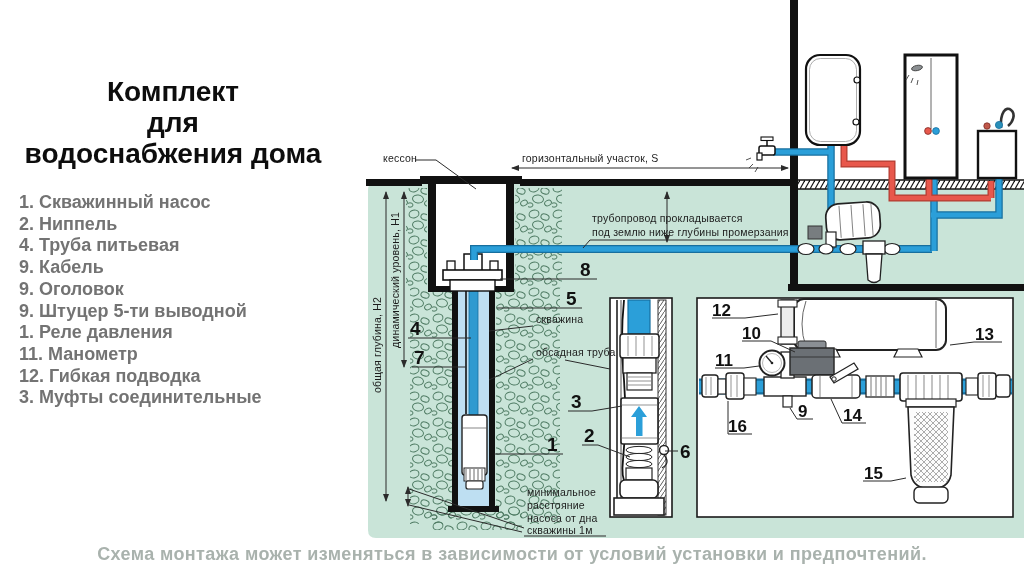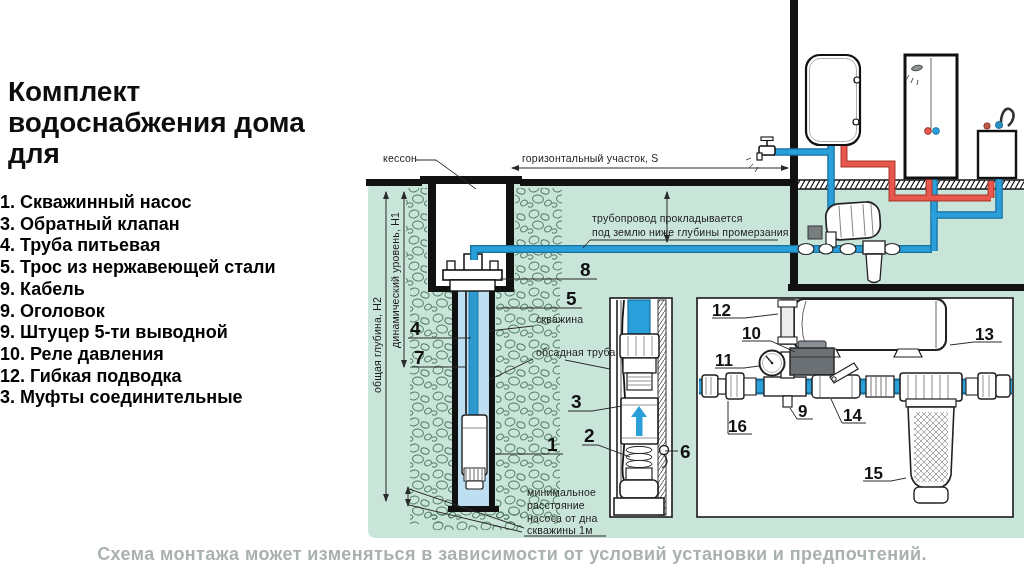--- a/index.html
+++ b/index.html
@@ -1,51 +1,51 @@
 <!DOCTYPE html>
 <html><head>
 <meta charset="utf-8">
 <style>
   html,body{margin:0;padding:0;background:#ffffff;}
   .page{position:relative;width:1024px;height:576px;background:#ffffff;overflow:hidden;
         font-family:"Liberation Sans", sans-serif;}
   .left-panel{position:absolute;left:0;top:0;width:364px;height:576px;}
-  .title{position:absolute;left:8px;top:76px;width:330px;
+  .title{position:absolute;left:8px;top:76px;width:330px;text-align:center;
          font-size:28px;font-weight:bold;line-height:31px;color:#0d0d0d;}
-  .items{position:absolute;left:0;top:192px;width:360px;font-size:18px;font-weight:bold;
-         line-height:21.7px;color:#000000;white-space:nowrap;}
+  .items{position:absolute;left:19px;top:192px;width:360px;font-size:18px;font-weight:bold;
+         line-height:21.7px;color:#737373;white-space:nowrap;}
   .caption{position:absolute;left:0;top:544px;width:1024px;text-align:center;
            font-size:18px;font-weight:bold;letter-spacing:.4px;color:#a9b2ad;}
   svg{position:absolute;left:0;top:0;}
   .lbl{font-size:10.5px;fill:#1c1c1c;letter-spacing:.2px;}
   .num{font-size:19px;font-weight:bold;fill:#111;}
   .numS{font-size:17px;font-weight:bold;fill:#111;}
   .dim{stroke:#2b2b2b;stroke-width:1;fill:none;}
   .ldr{stroke:#2b2b2b;stroke-width:1;fill:none;}
 </style>
 </head>
 <body>
 
 <div class="page">
 
   <div class="left-panel">
     <div class="title">
       <div>Комплект</div>
+      <div>для</div>
       <div>водоснабжения дома</div>
-      <div>для</div>
     </div>
     <div class="items">
       <div>1. Скважинный насос</div>
-      <div>3. Обратный клапан</div>
+      <div>2. Ниппель</div>
       <div>4. Труба питьевая</div>
-      <div>5. Трос из нержавеющей стали</div>
       <div>9. Кабель</div>
       <div>9. Оголовок</div>
       <div>9. Штуцер 5-ти выводной</div>
-      <div>10. Реле давления</div>
+      <div>1. Реле давления</div>
+      <div>11. Манометр</div>
       <div>12. Гибкая подводка</div>
       <div>3. Муфты соединительные</div>
     </div>
   </div>
 
   <svg width="1024" height="576" viewBox="0 0 1024 576">
     <defs>
       <pattern id="pb" width="24" height="26" patternUnits="userSpaceOnUse">
         <g fill="none" stroke="#4d7a62" stroke-width="1">
           <ellipse cx="6" cy="6" rx="5" ry="3.8" transform="rotate(-15 6 6)"></ellipse>

